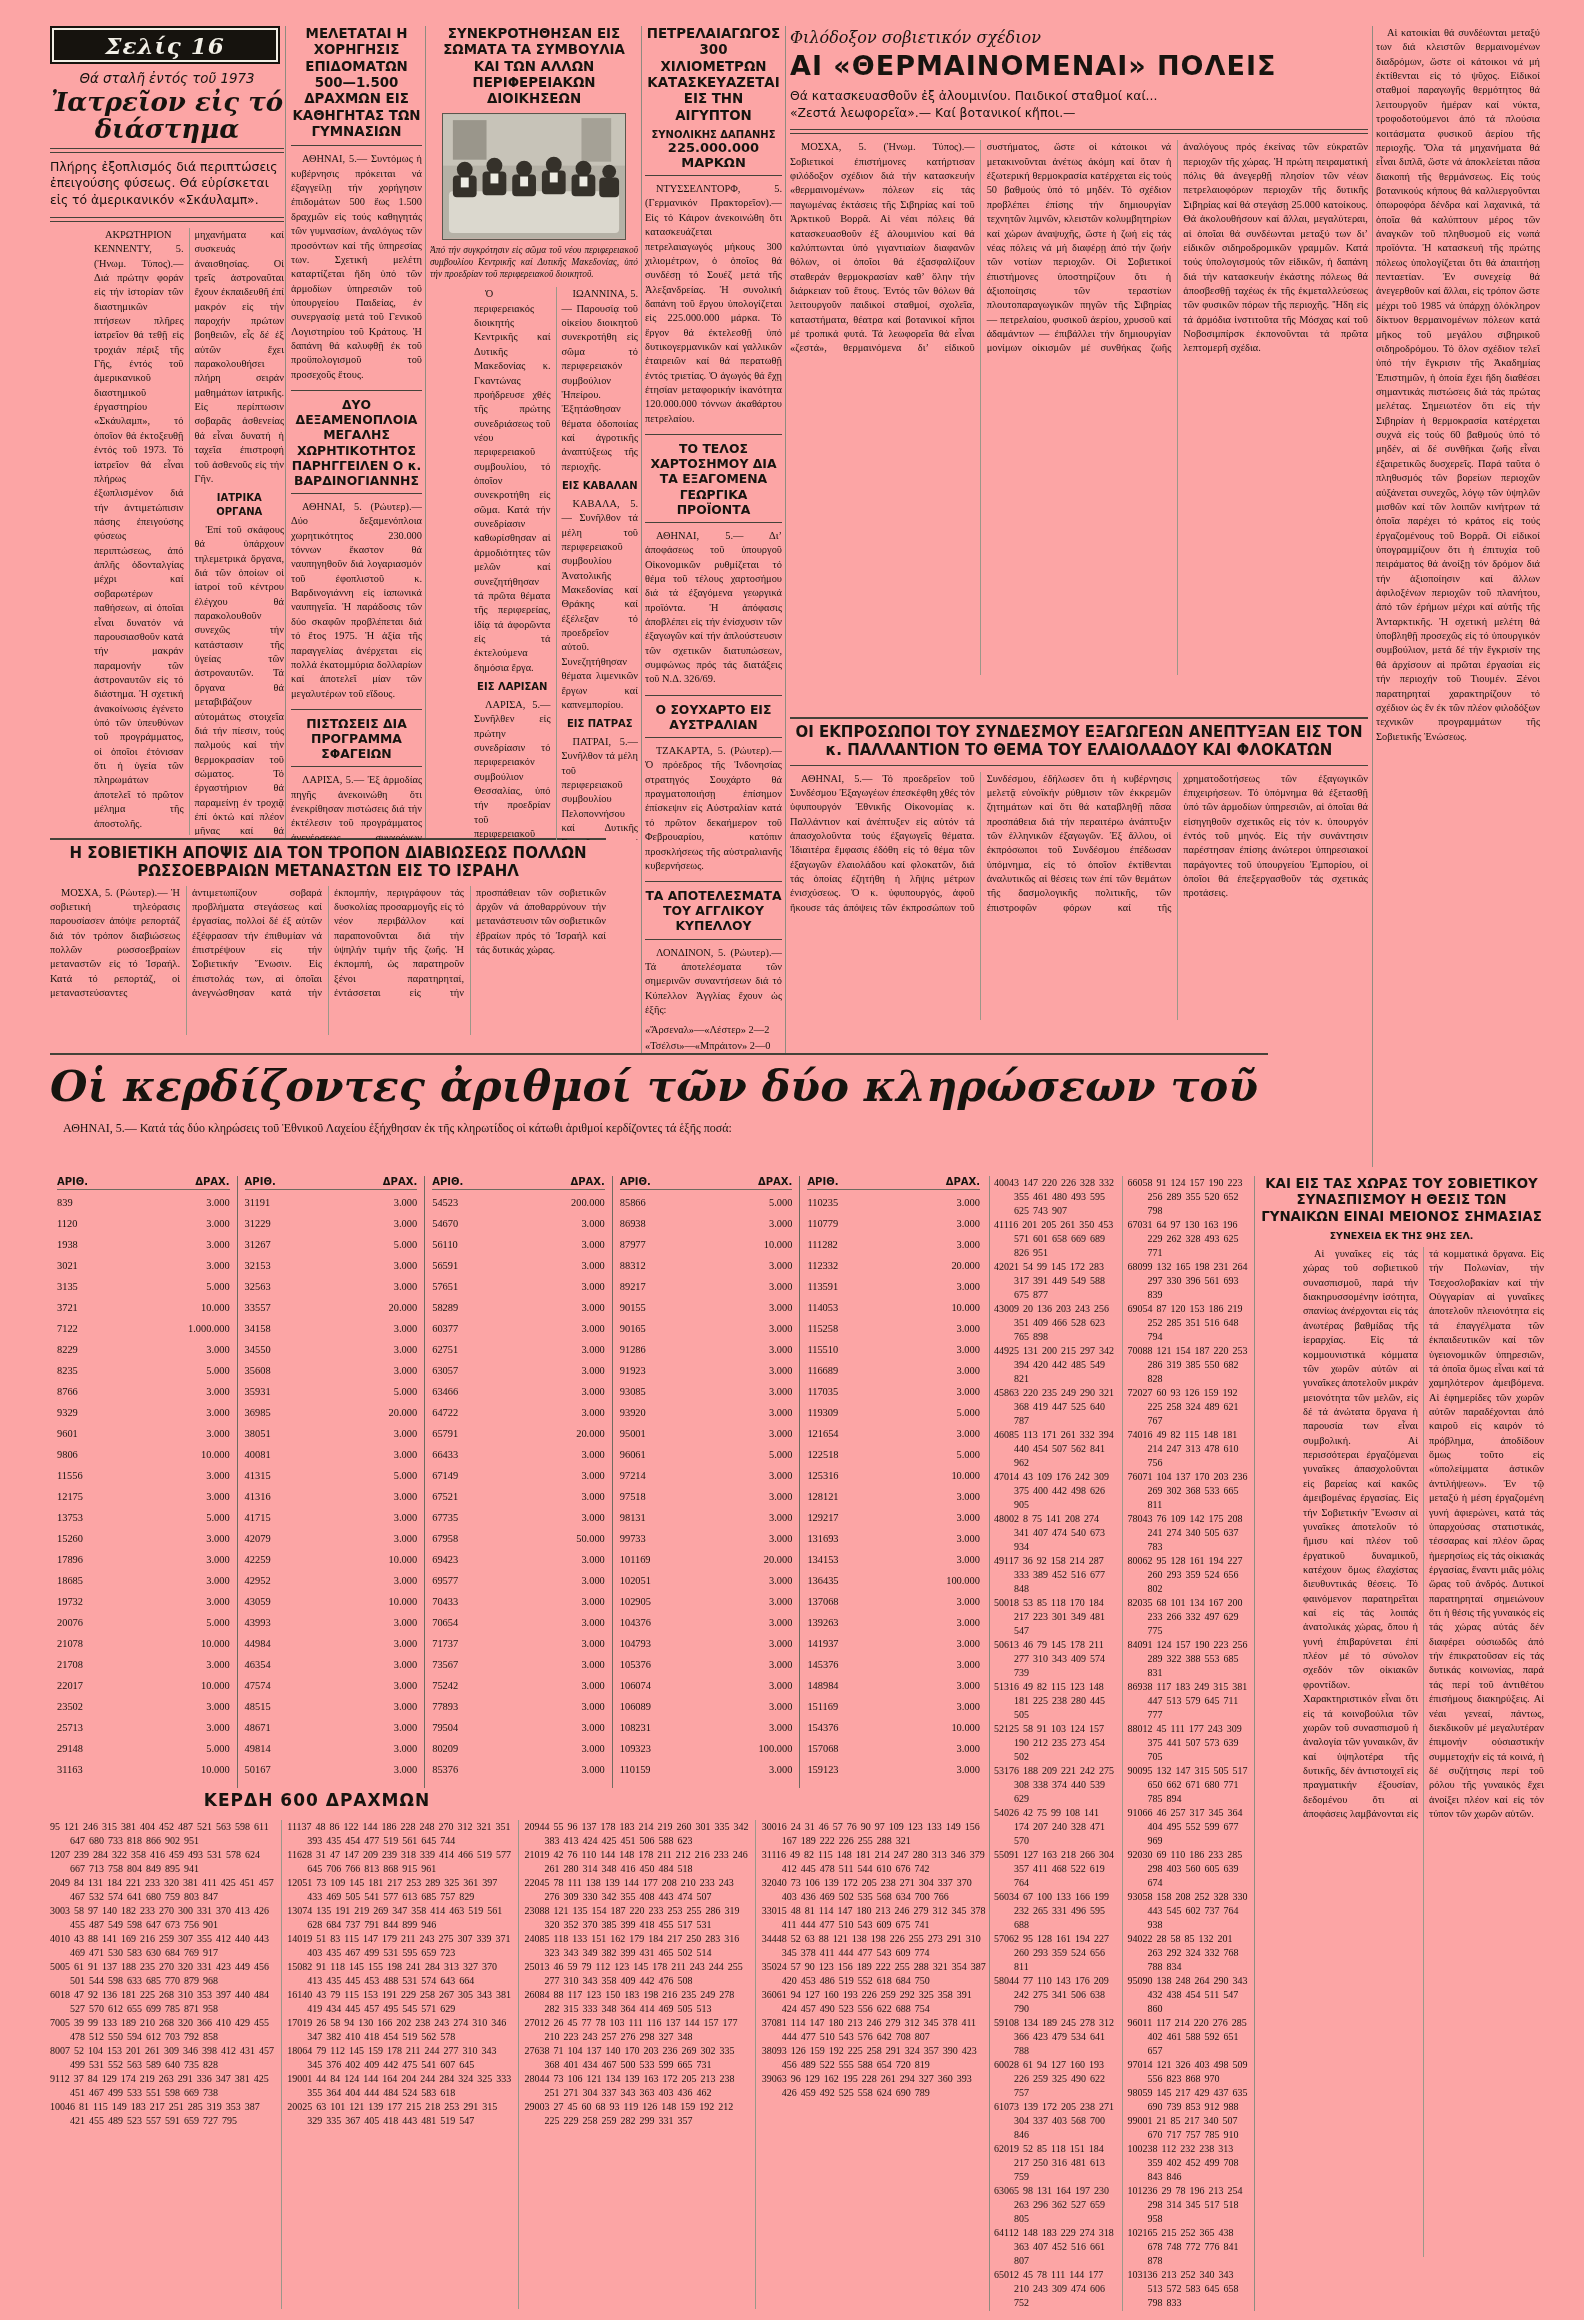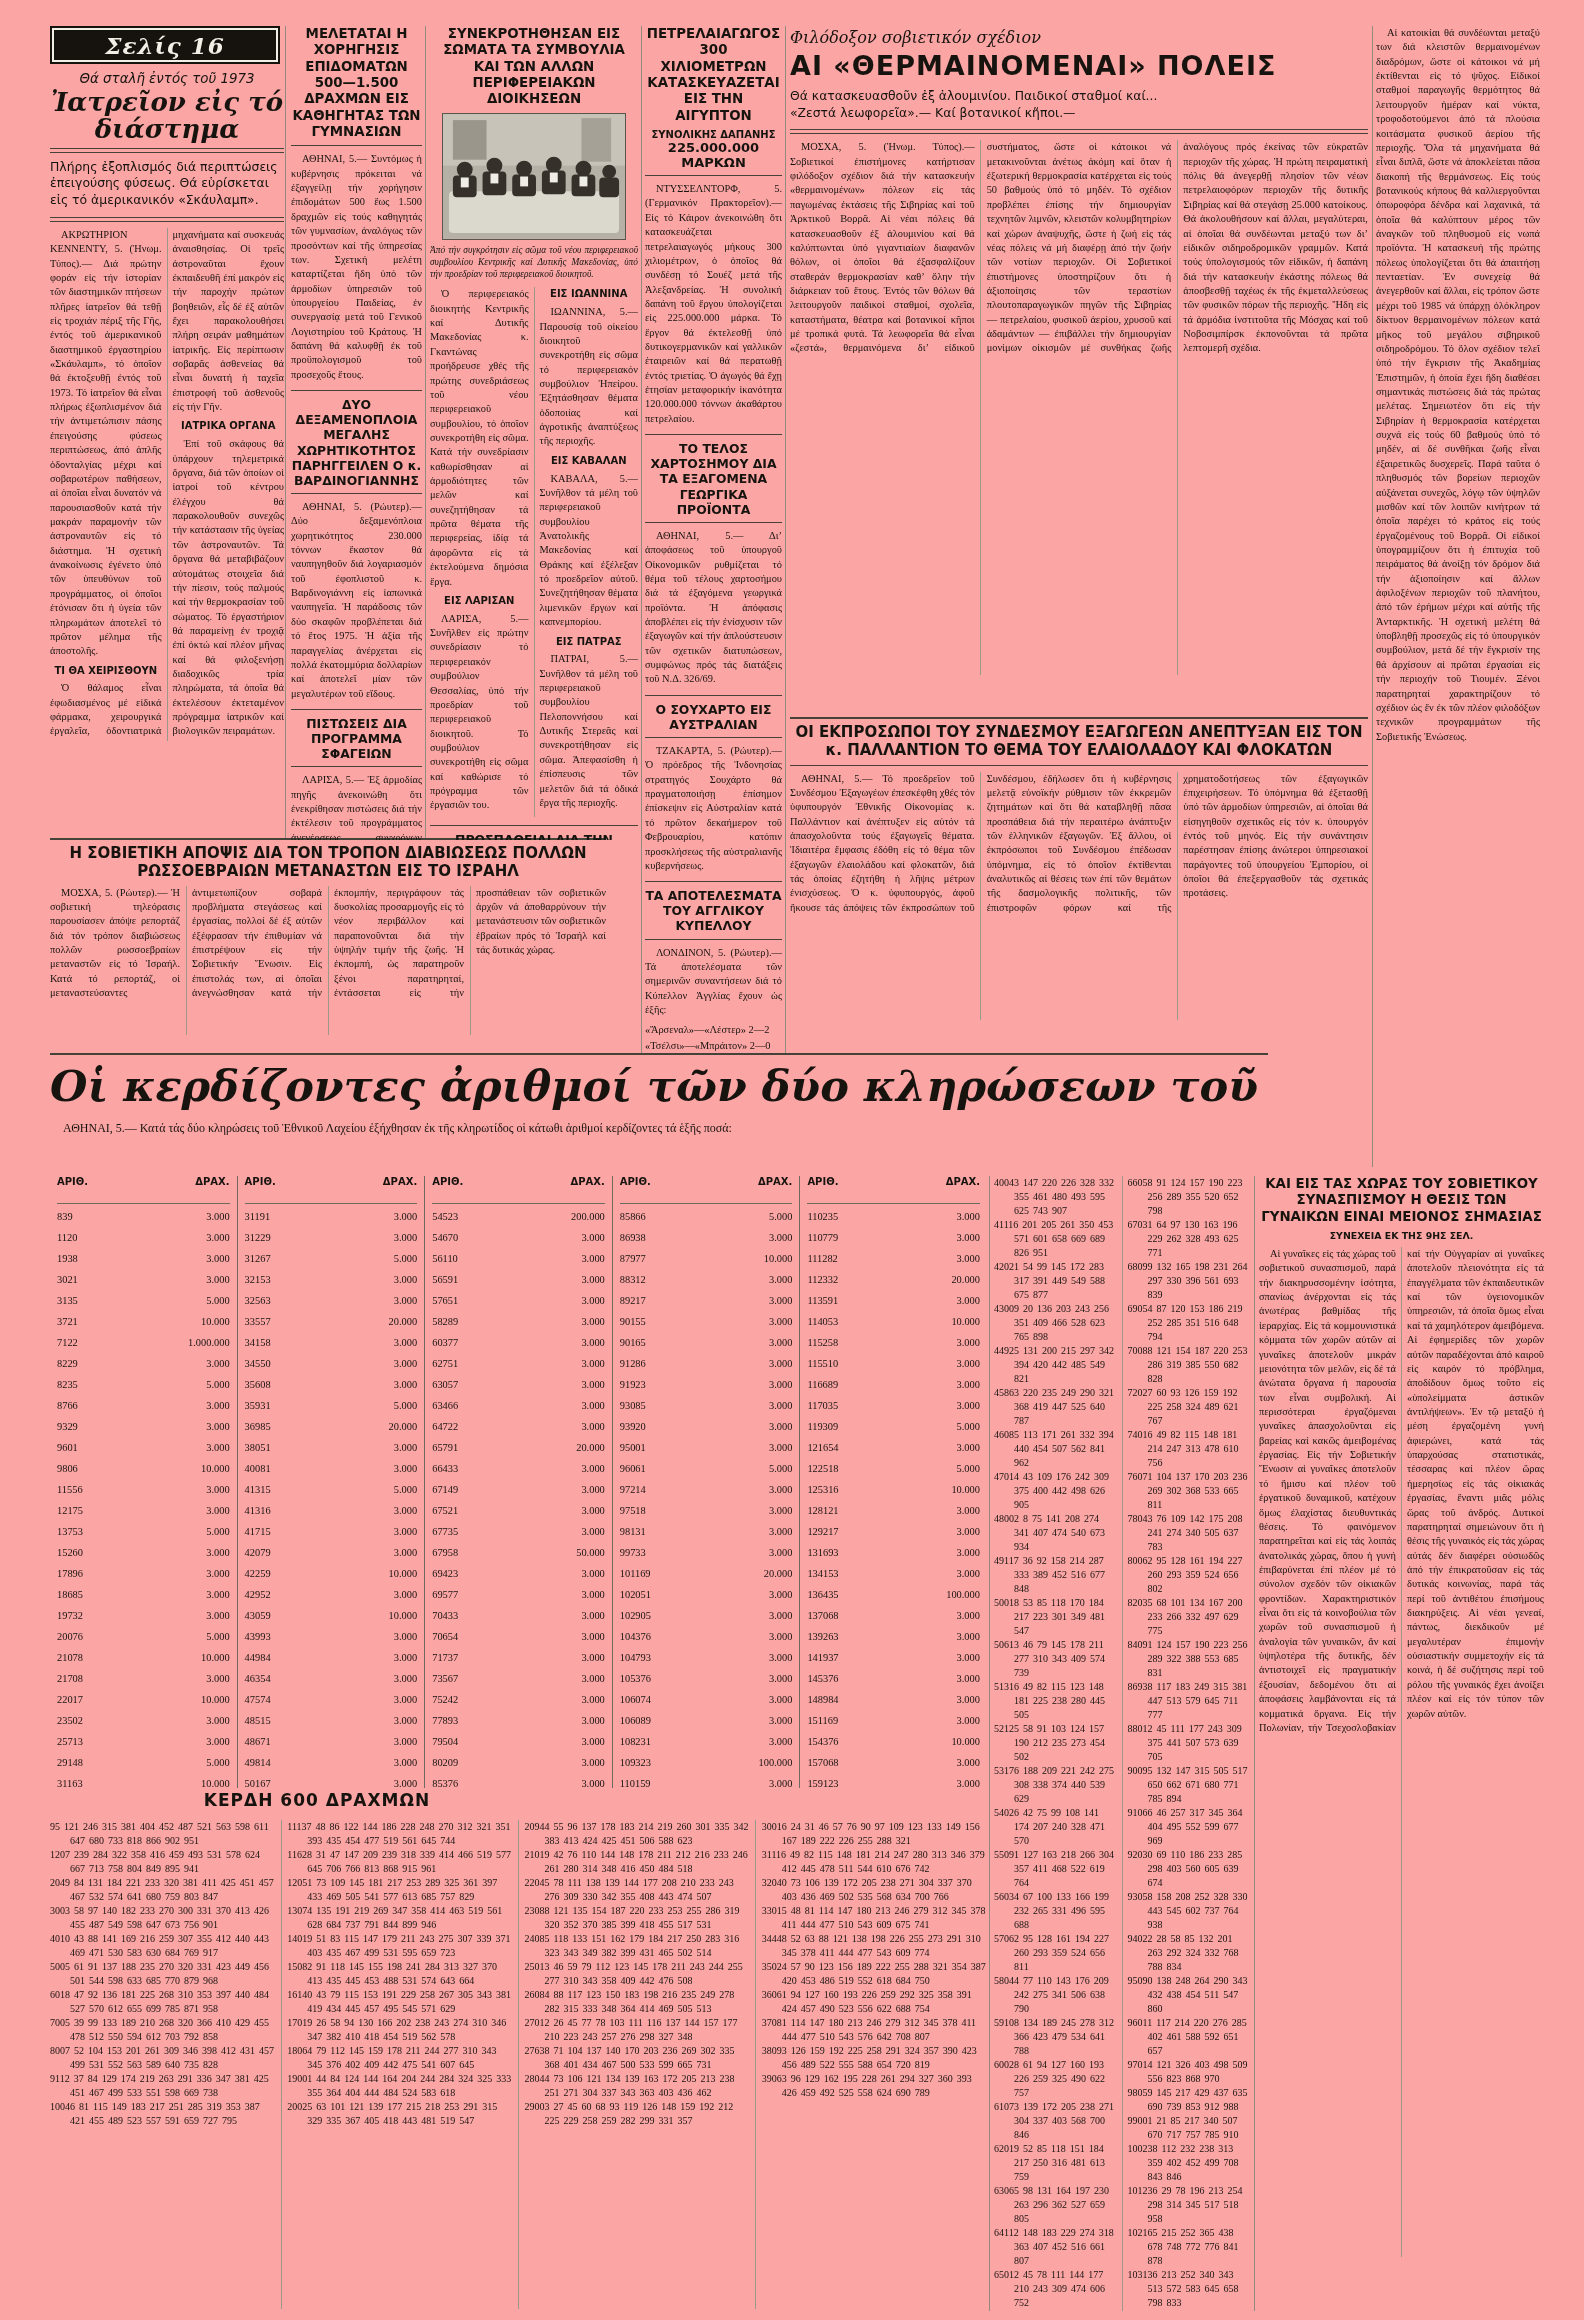--- a/index.html
+++ b/index.html
@@ -20,42 +20,42 @@
     font-size:26px;text-align:center;line-height:1.05;margin:2px 0 4px;}
   .dbl{border-top:1px solid #45423a;border-bottom:1px solid #45423a;height:3px;margin:2px 0 6px;}
   .deck{font-family:"DejaVu Sans",sans-serif;font-size:12.4px;line-height:1.35;text-align:left;margin-bottom:8px;}
 
   .hl{font-family:"DejaVu Sans",sans-serif;font-weight:bold;text-align:center;line-height:1.22;margin:0 0 5px;}.hl12{font-size:12.4px}.hl13{font-size:13.4px}.hl15{font-size:15px}
   .hl-rule{border-bottom:1px solid #45423a;padding-bottom:5px;margin-bottom:6px;}
   .topline{border-top:1px solid #45423a;padding-top:6px;margin-top:8px;}
 
   .bodytext{font-size:10.4px;line-height:1.38;text-align:justify;}
   .bodytext p{margin:0 0 5px;text-indent:11px;}
-  .c2{column-count:2;column-gap:11px;column-rule:1px solid #9b9789;}
+  .c2{column-count:2;column-gap:11px;column-rule:1px solid #9b9789;margin-left:44px;}
   .c3{column-count:3;column-gap:12px;column-rule:1px solid #9b9789;}
   .c4{column-count:4;column-gap:12px;column-rule:1px solid #9b9789;}
   .subhead{font-family:"DejaVu Sans",sans-serif;font-weight:bold;font-size:10px;text-align:center;margin:5px 0 4px;}
 
   .photo{display:block;margin:4px auto 4px;border:1px solid #5a564d;}
   .caption{font-size:9.4px;line-height:1.3;text-align:justify;font-style:italic;margin:2px 0 7px;}
 
   .cup-line{font-size:10.4px;line-height:1.5;white-space:nowrap;}
 
   
   #banner{left:50px;top:1057px;width:1218px;height:57px;
     font-family:"DejaVu Serif",serif;font-style:italic;font-weight:bold;font-size:43px;
     white-space:nowrap;display:flex;align-items:center;}
   #lot-intro{left:63px;top:1121px;width:851px;height:20px;font-size:12px;}
   #kerdh3000{left:63px;top:1142px;width:554px;height:28px;
     font-family:"DejaVu Sans",sans-serif;font-weight:bold;font-size:20px;letter-spacing:1px;}
   #prize-table{left:50px;top:1176px;width:937px;height:612px;display:flex;}
   .pt-group{flex:1;border-right:1px solid #6e6a5f;padding:0 7px;}
   .pt-group:last-child{border-right:none;}
   .pt-head{display:flex;justify-content:space-between;font-weight:bold;font-size:10px;
-    border-bottom:1px solid #6e6a5f;padding-bottom:16px;margin-bottom:2px;font-family:"DejaVu Sans",sans-serif;}
+    border-bottom:1px solid #6e6a5f;padding-bottom:2px;margin-bottom:2px;font-family:"DejaVu Sans",sans-serif;}
   .pt-row{display:flex;justify-content:space-between;font-size:10.4px;line-height:21px;}
   #kerdh600{left:129px;top:1790px;width:376px;height:24px;text-align:center;
     font-family:"DejaVu Sans",sans-serif;font-weight:bold;font-size:17px;letter-spacing:1px;}
   #num600{left:50px;top:1820px;width:937px;height:489px;}
   #numright{left:994px;top:1176px;width:257px;height:1135px;}
   .numcols2{column-count:2;column-gap:10px;column-rule:1px solid #9b9789;height:100%;}
   .numcols4{column-count:4;column-gap:12px;column-rule:1px solid #9b9789;height:100%;}
   .numline{padding-left:20px;text-indent:-20px;font-size:10px;line-height:1.4;word-spacing:1.5px;}
 
   

